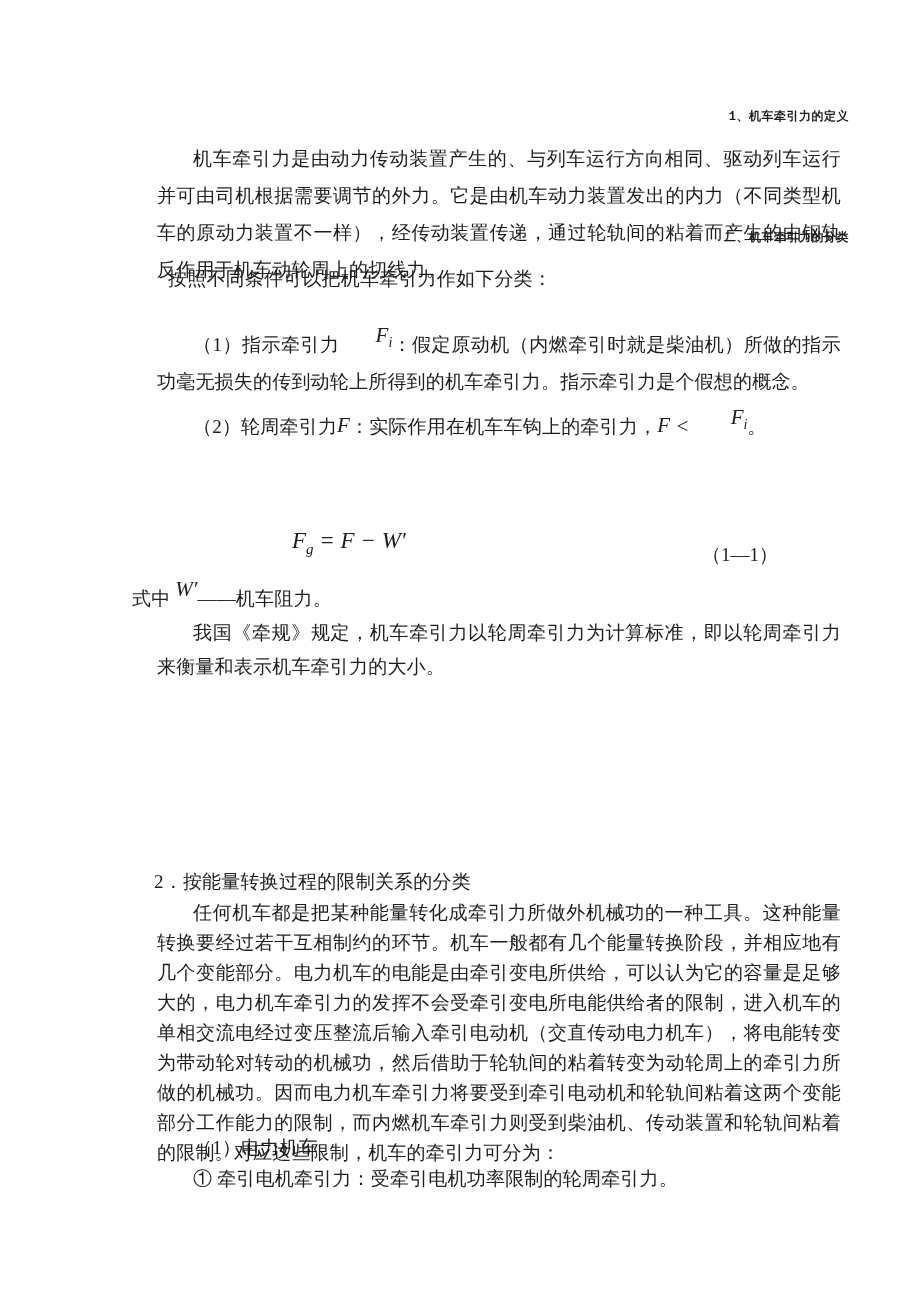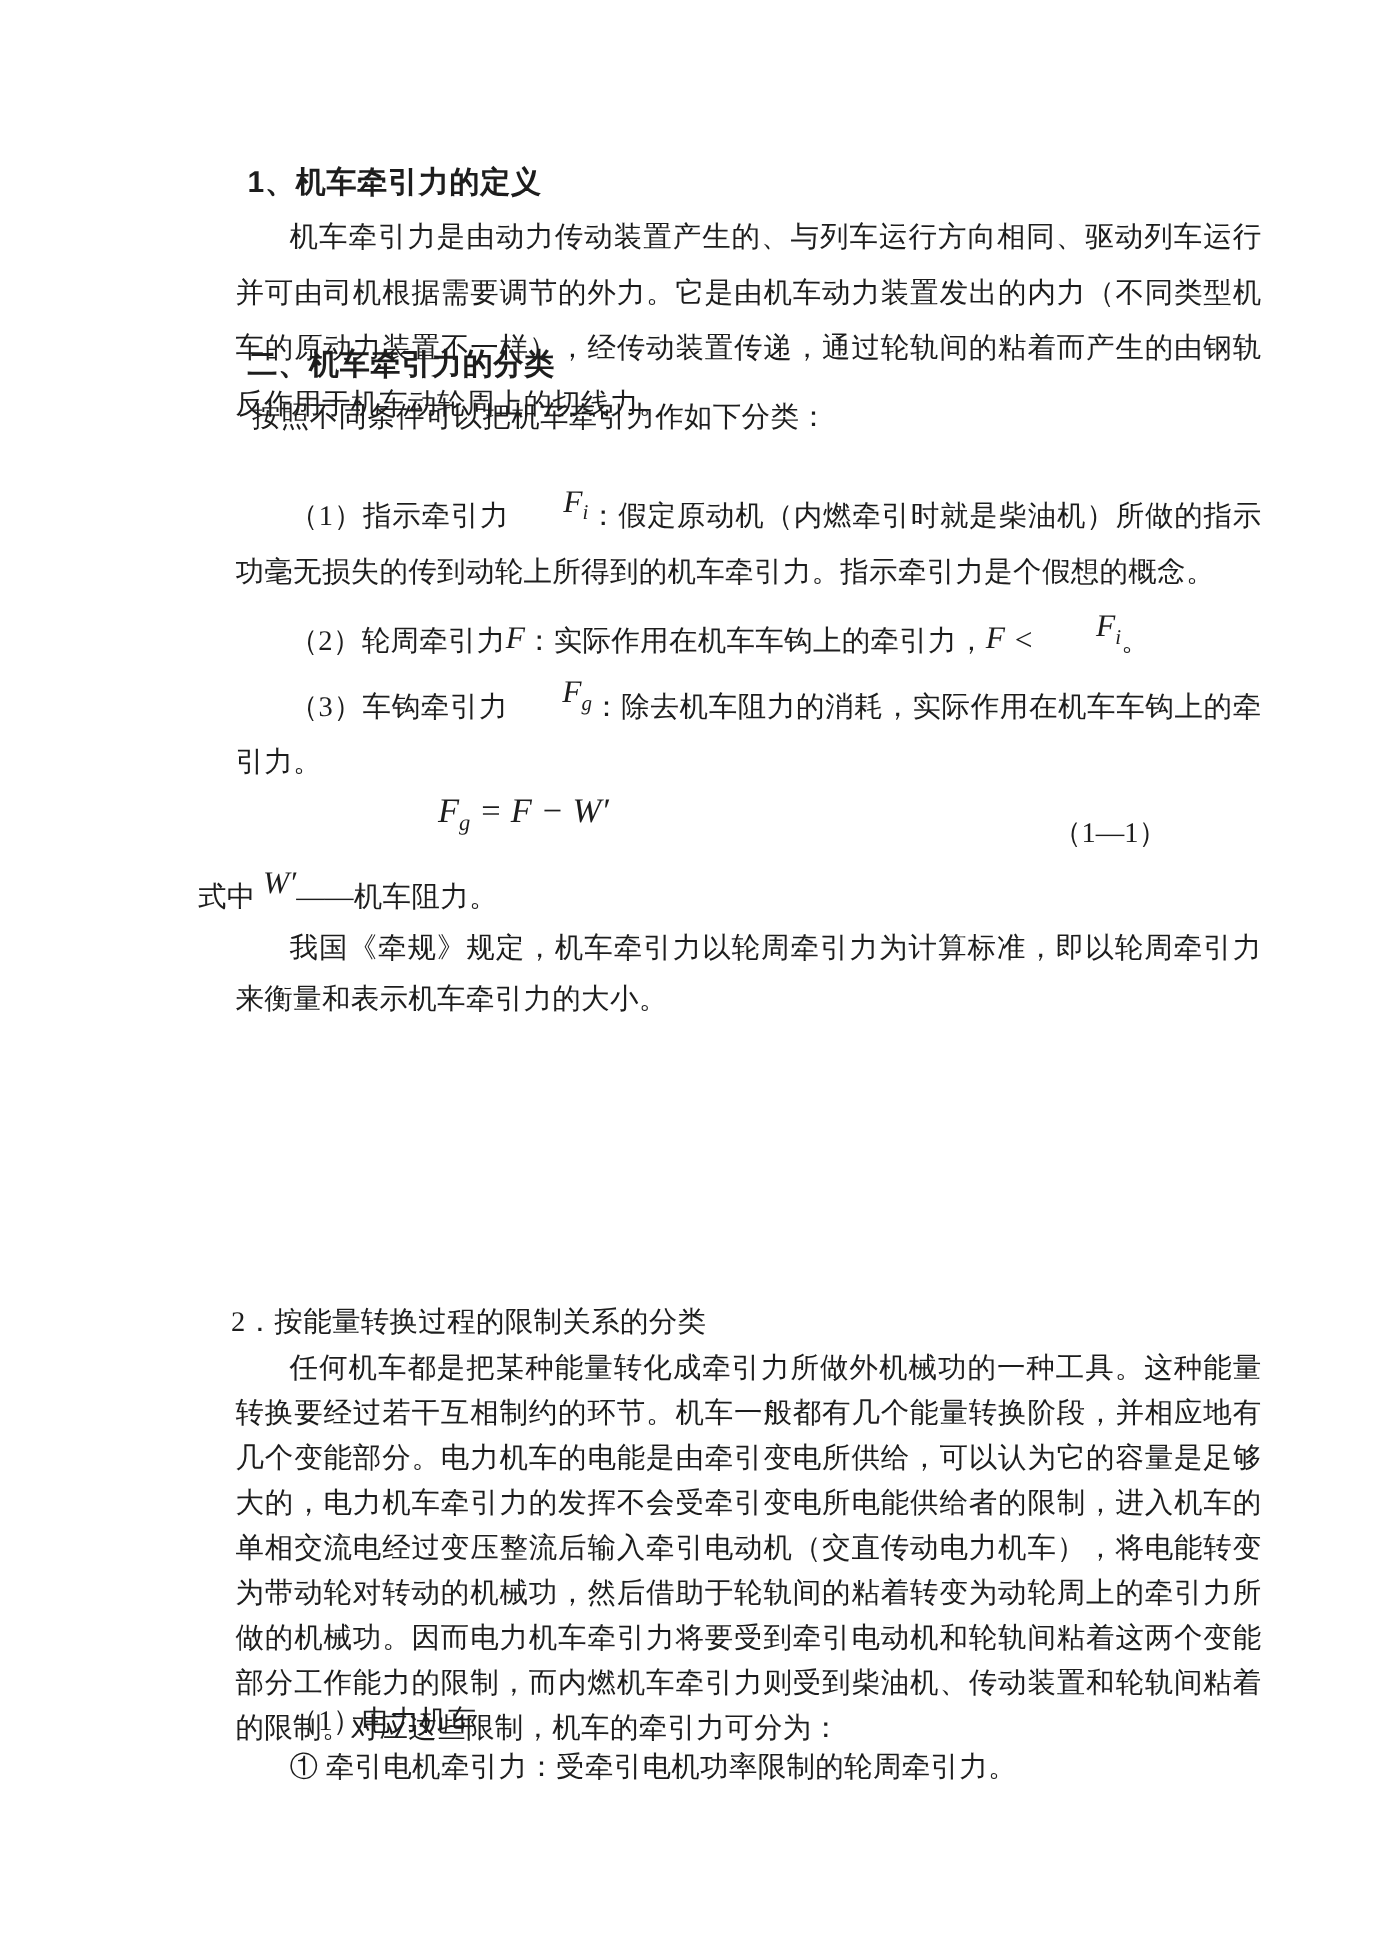--- a/index.html
+++ b/index.html
@@ -8,26 +8,27 @@
     background: #ffffff;
     font-family: "Liberation Serif", "DejaVu Serif", serif;
     color: #1d1d1d;
     overflow: hidden;
   }
   .page { position: relative; width: 920px; height: 1302px; background: #ffffff; }
 
   .block { position: absolute; left: 120px; width: 684px; }
 
   .heading {
-    font-family: Liberation Sans, sans-serif;
+    font-family: Liberation Mono, monospace;
     font-weight: bold;
-    font-size: 20px;
+    font-size: 12px;
     letter-spacing: 0.5px;
     padding-left: 45px;
     white-space: nowrap;
+    text-align: right;
   }
   .body-text {
     font-size: 19px;
     text-align: justify;
     letter-spacing: 0.2px;
   }
   .lh37 { line-height: 37px; }
   .lh34 { line-height: 34px; }
   .lh31 { line-height: 31px; }
   .lh30 { line-height: 30px; }
@@ -75,23 +76,20 @@
 
 
   <div class="block body-text lh37 indent2" style="top:326px">
     <span>（1）指示牵引力</span><span class="m raised"><span>F</span><sub>i</sub></span><span>：假定原动机（内燃牵引时就是柴油机）所做的指示功毫无损失的传到动轮上所得到的机车牵引力。指示牵引力是个假想的概念。</span>
   </div>
 
   <div class="block body-text lh37 indent2" style="top:408px">
     <span>（2）轮周牵引力</span><span class="m baseline-m">F</span><span>：实际作用在机车车钩上的牵引力，</span><span class="m baseline-m">F</span><span class="m"> &lt; </span><span class="m raised"><span>F</span><sub>i</sub></span><span>。</span>
   </div>
 
-  <div class="block body-text lh37 indent2" style="top:453px">
-    <span>（3）车钩牵引力</span><span class="m raised"><span>F</span><sub>g</sub></span><span>：除去机车阻力的消耗，实际作用在机车车钩上的牵引力。</span>
-  </div>
 
 
   <div class="eq-row" style="top:528px">
     <span class="eq-formula"><span>F</span><sub>g</sub><span> = F − W′</span></span>
     <span class="eq-number">（1—1）</span>
   </div>
 
   <div class="block body-text lh37 nowrap" style="top:580px; padding-left:12px">
     <span>式中 </span><span class="m raised">W′</span><span>——</span><span>机车阻力。</span>
   </div>

